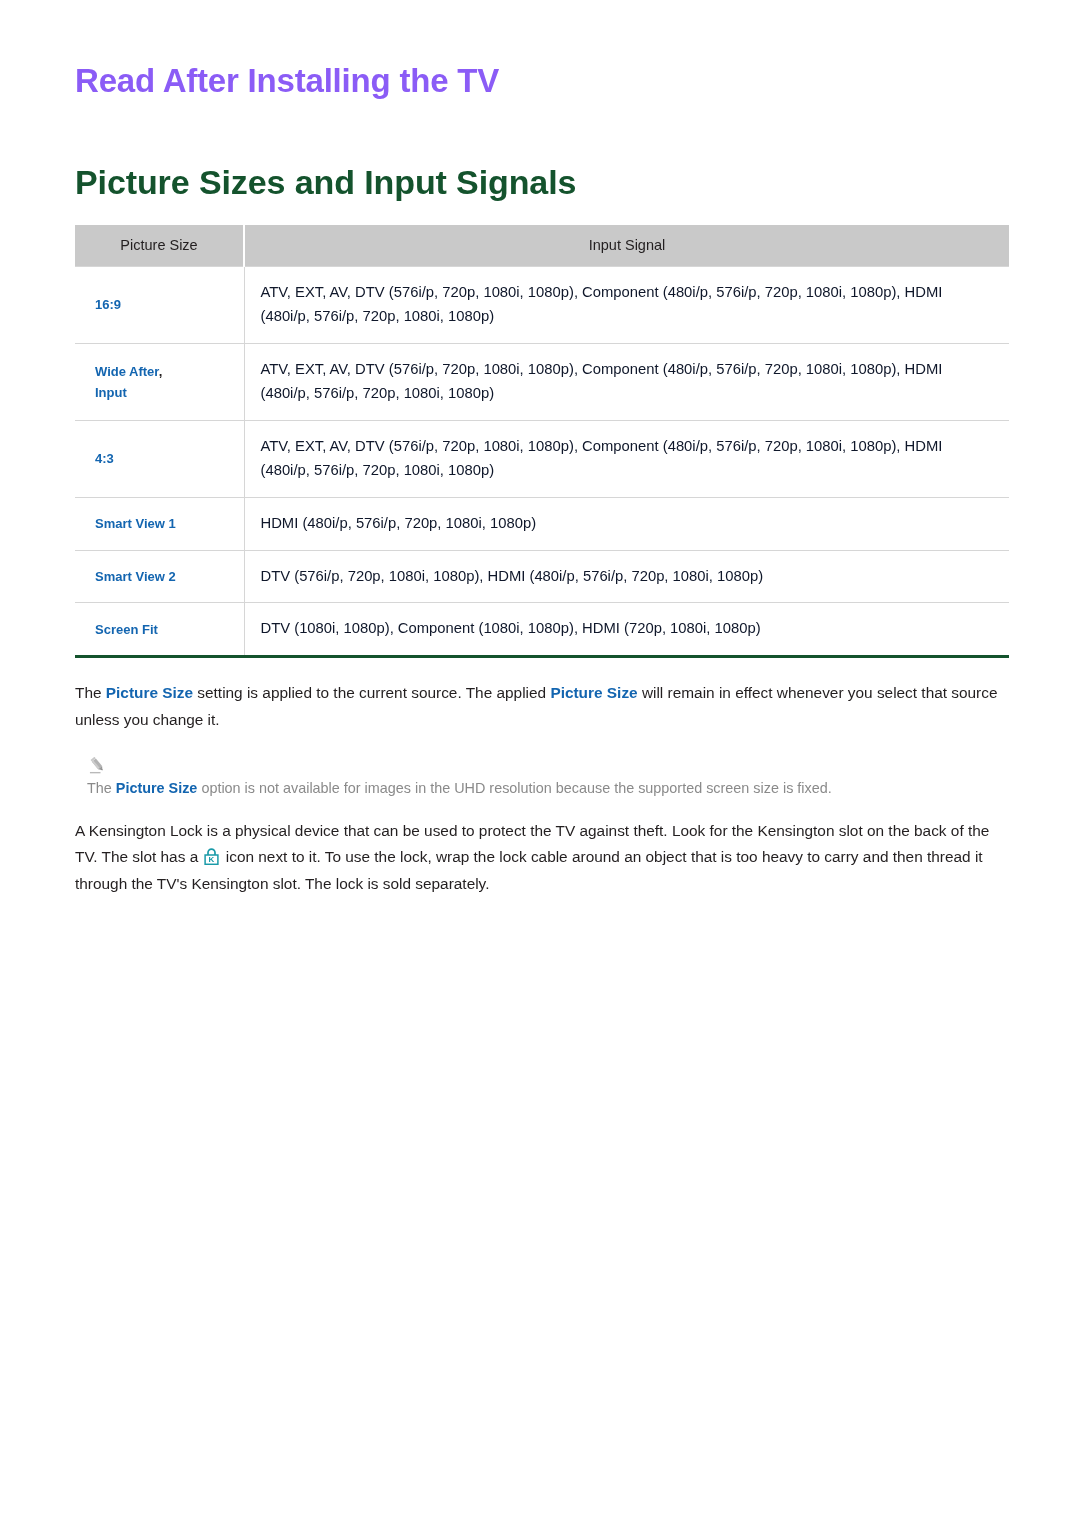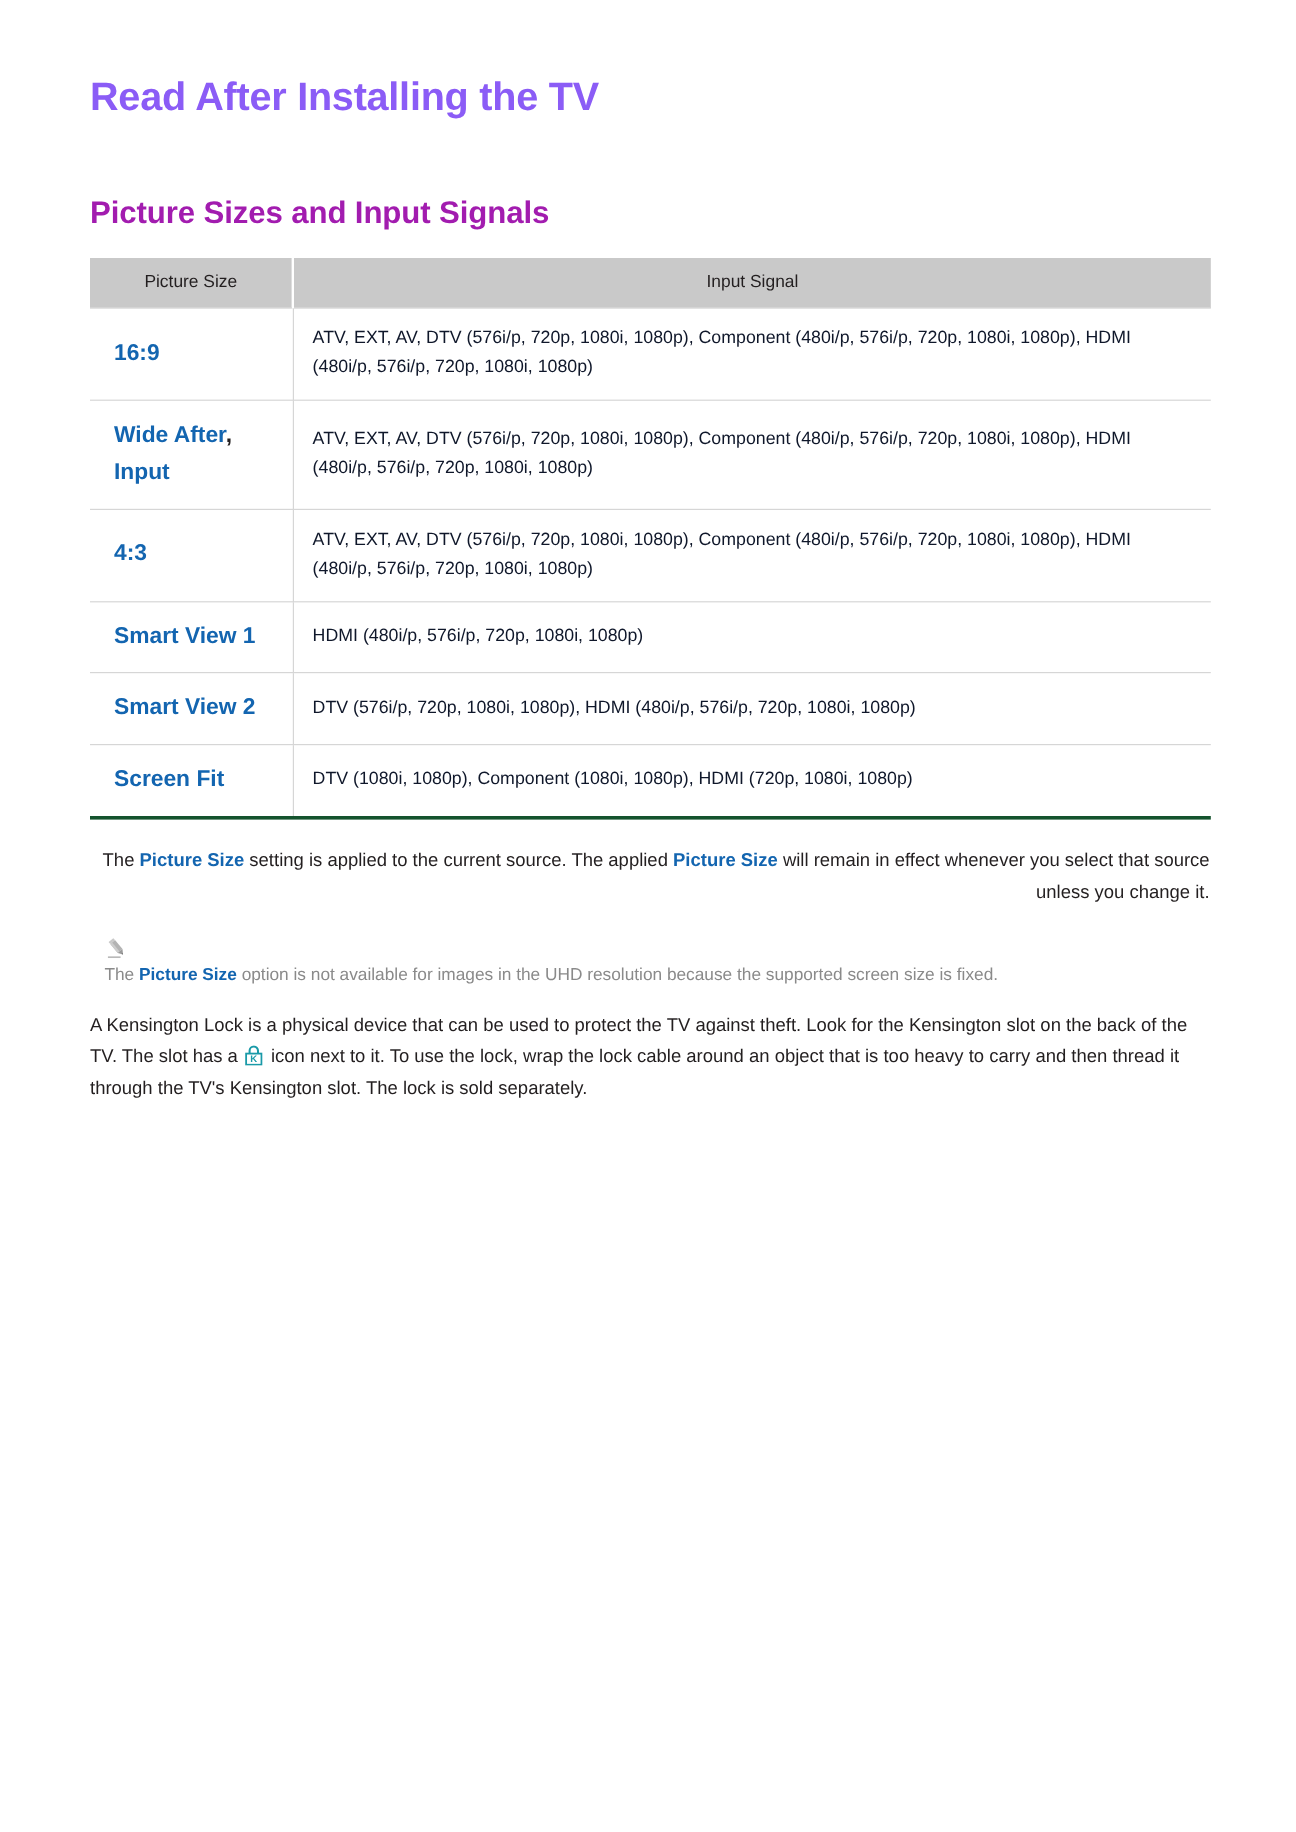--- a/index.html
+++ b/index.html
@@ -23,23 +23,23 @@
   
   .doc-title {
     font-size: 33px;
     font-weight: bold;
     color: #8b5cf6;
     letter-spacing: -0.2px;
     margin: 0 0 62px 0;
     line-height: 1.15;
   }
   .section-heading {
-    font-size: 26px;
-    font-weight: bold;
-    color: #a21caf;
+    font-size: 34px;
+    font-weight: bold;
+    color: #14532d;
     letter-spacing: -0.1px;
     margin: 0 0 22px 0;
     line-height: 1.2;
   }
   .section-heading.second {
     margin-top: 66px;
     margin-bottom: 26px;
   }
 
   
@@ -71,21 +71,21 @@
     border-right: none;
     vertical-align: middle;
     font-size: 14.8px;
     line-height: 1.62;
     color: #0f172a;
   }
   table.spec tbody td.label {
     border-right: 1px solid #d6d6d6;
     padding: 14px 0 14px 20px;
     font-weight: bold;
-    font-size: 19px;
+    font-size: 13px;
     color: #1365b0;
   }
   table.spec tbody td.label .plain {
     color: #231f20;
     font-weight: bold;
   }
   table.spec tbody td.value {
     padding: 14px 18px 14px 16px;
   }
   table.spec tbody tr:last-child td {
@@ -93,21 +93,21 @@
   }
 
   
   p.body {
     font-size: 15.4px;
     line-height: 1.72;
     color: #231f20;
     margin: 17px 0 0 0;
     max-width: 934px;
   }
-  p.body.tight { margin-top: 22px; text-align: right; }
+  p.body.tight { margin-top: 22px; }
   p.body.gap { margin-top: 28px; }
 
   .hl {
     color: #1365b0;
     font-weight: bold;
   }
 
   
   .note {
     display: flex;

